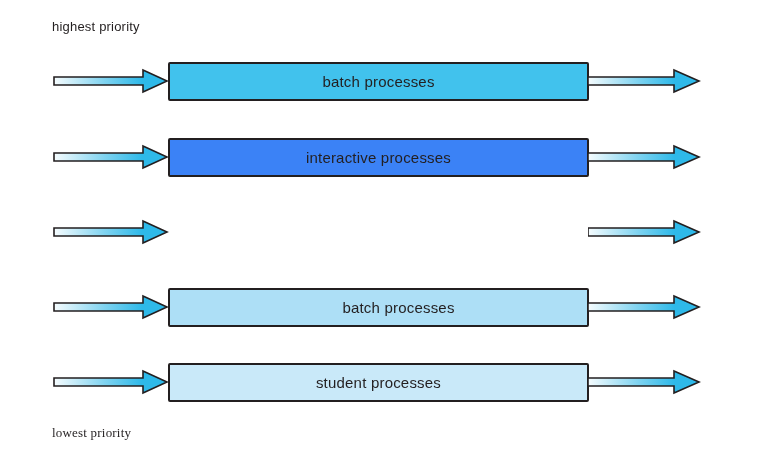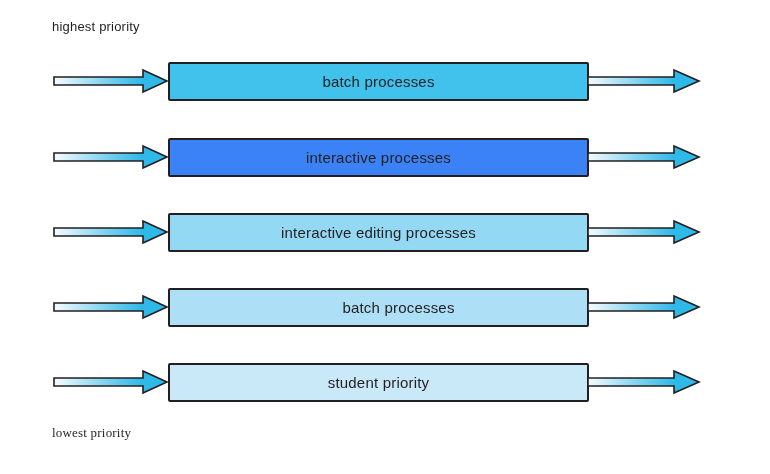--- a/index.html
+++ b/index.html
@@ -91,41 +91,40 @@
     <div class="queue-box" style="background: #3b82f6; border-color: rgb(35, 31, 32);">interactive processes</div>
     <svg class="arrow-svg arrow-right" viewBox="0 0 113 28">
       <polygon points="0,10 86,10 86,3 111,14 86,25 86,18 0,18" fill="url(#arrowGrad)" stroke="#231f20" stroke-width="1.6"></polygon>
     </svg>
   </div>
 
   <div class="queue-row" style="top:213px">
     <svg class="arrow-svg arrow-left" viewBox="0 0 116 28">
       <polygon points="1,10 90,10 90,3 114,14 90,25 90,18 1,18" fill="url(#arrowGrad)" stroke="#231f20" stroke-width="1.6"></polygon>
     </svg>
-    <div class="queue-box" style="background: rgb(147, 217, 244); border-color: rgb(35, 31, 32);">interactive editing processes</div>
     <svg class="arrow-svg arrow-right" viewBox="0 0 113 28">
       <polygon points="0,10 86,10 86,3 111,14 86,25 86,18 0,18" fill="url(#arrowGrad)" stroke="#231f20" stroke-width="1.6"></polygon>
     </svg>
   </div>
 
   <div class="queue-row" style="top:288px">
     <svg class="arrow-svg arrow-left" viewBox="0 0 116 28">
       <polygon points="1,10 90,10 90,3 114,14 90,25 90,18 1,18" fill="url(#arrowGrad)" stroke="#231f20" stroke-width="1.6"></polygon>
     </svg>
     <div class="queue-box" style="background: rgb(173, 223, 246); border-color: rgb(35, 31, 32); padding-left: 40px;">batch processes</div>
     <svg class="arrow-svg arrow-right" viewBox="0 0 113 28">
       <polygon points="0,10 86,10 86,3 111,14 86,25 86,18 0,18" fill="url(#arrowGrad)" stroke="#231f20" stroke-width="1.6"></polygon>
     </svg>
   </div>
 
   <div class="queue-row" style="top:363px">
     <svg class="arrow-svg arrow-left" viewBox="0 0 116 28">
       <polygon points="1,10 90,10 90,3 114,14 90,25 90,18 1,18" fill="url(#arrowGrad)" stroke="#231f20" stroke-width="1.6"></polygon>
     </svg>
-    <div class="queue-box" style="background: rgb(201, 233, 249); border-color: rgb(35, 31, 32);">student priority</div>
+    <div class="queue-box" style="background: rgb(201, 233, 249); border-color: rgb(35, 31, 32);">student processes</div>
     <svg class="arrow-svg arrow-right" viewBox="0 0 113 28">
       <polygon points="0,10 86,10 86,3 111,14 86,25 86,18 0,18" fill="url(#arrowGrad)" stroke="#231f20" stroke-width="1.6"></polygon>
     </svg>
   </div>
 
   <div class="corner-label bottom">lowest priority</div>
 
 </div>
 
 </body></html>

